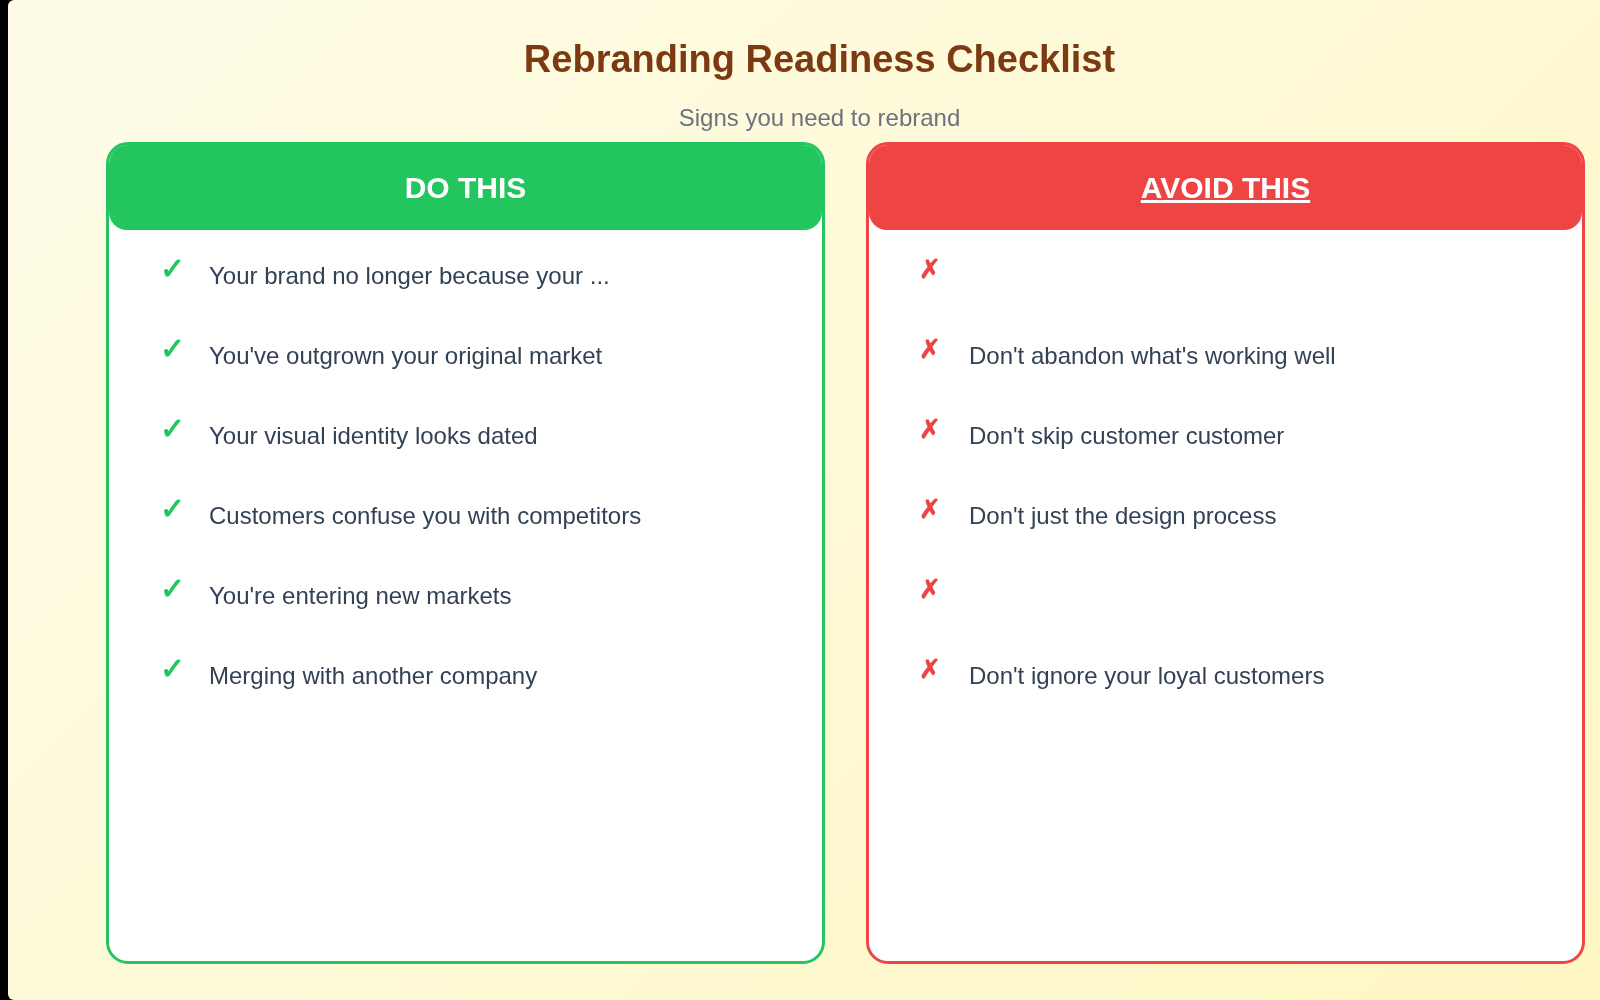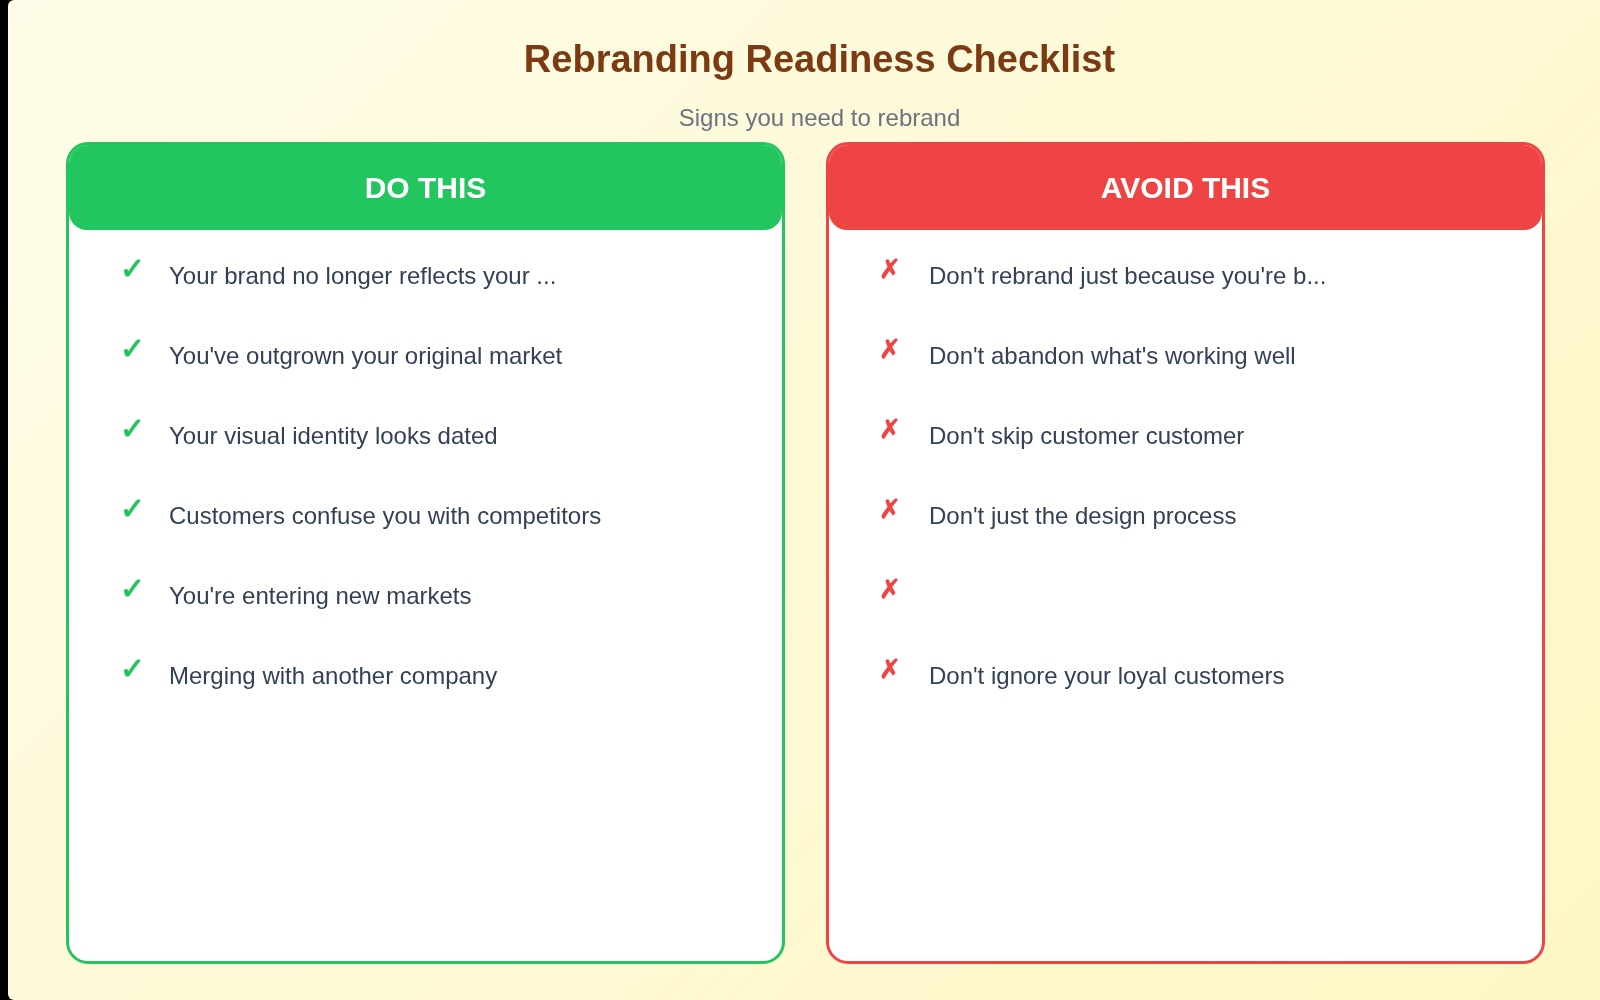--- a/index.html
+++ b/index.html
@@ -16,31 +16,32 @@
     font-size:38px; font-weight:bold; color:#7c3a12; letter-spacing:0px;
   }
   .subtitle {
     position:absolute; left:0; right:0; top:92px; text-align:center;
     font-size:24px; color:#6b7280;margin-top:12px;
   }
   .card {
     position:absolute; top:142px; width:719px; height:822px;
     box-sizing:border-box; border:3px solid; border-radius:22px; background:#fff;
     overflow:hidden;
+    margin-left:40px;
   }
   .card.do { left:58px; border-color:#22c55e; }
   .card.avoid { left:818px; border-color:#ef4444; }
   .card-header {
     position:absolute; left:0; top:0; right:0; height:85px;
     border-radius:0 0 18px 18px;
     display:flex; align-items:center; justify-content:center;
     color:#fff; font-weight:bold; font-size:30px;
   }
   .card.do .card-header { background:#22c55e; }
-  .card.avoid .card-header { background:#ef4444; }
+  .card.avoid .card-header { background:#ef4444;text-decoration:underline; }
   .list { position:absolute; left:0; right:0; top:95px; margin:0; padding:0; list-style:none; }
   .item { position:relative; height:80px; }
   .icon {
     position:absolute; top:14px; font-size:30px; font-weight:bold; line-height:1;
   }
   .card.do .icon { left:51px; color:#22c55e; }
   .card.avoid .icon { left:50px; color:#ef4444; font-size:26px; top:16px; }
   .text {
     position:absolute; top:22px; font-size:24px; color:#334155; white-space:nowrap;
   }
@@ -52,21 +53,21 @@
 
 <div class="page">
   <div class="title">Rebranding Readiness Checklist</div>
   <div class="subtitle">Signs you need to rebrand</div>
 
   <div class="card do">
     <div class="card-header">DO THIS</div>
     <ul class="list">
       <li class="item">
         <span class="icon">✓</span>
-        <span class="text">Your brand no longer reflects your ...</span>
+        <span class="text">Your brand no longer because your ...</span>
       </li>
       <li class="item">
         <span class="icon">✓</span>
         <span class="text">You've outgrown your original market</span>
       </li>
       <li class="item">
         <span class="icon">✓</span>
         <span class="text">Your visual identity looks dated</span>
       </li>
       <li class="item">
@@ -82,21 +83,20 @@
         <span class="text">Merging with another company</span>
       </li>
     </ul>
   </div>
 
   <div class="card avoid">
     <div class="card-header">AVOID THIS</div>
     <ul class="list">
       <li class="item">
         <span class="icon">✗</span>
-        <span class="text">Don't rebrand just because you're b...</span>
       </li>
       <li class="item">
         <span class="icon">✗</span>
         <span class="text">Don't abandon what's working well</span>
       </li>
       <li class="item">
         <span class="icon">✗</span>
         <span class="text">Don't skip customer customer</span>
       </li>
       <li class="item">

